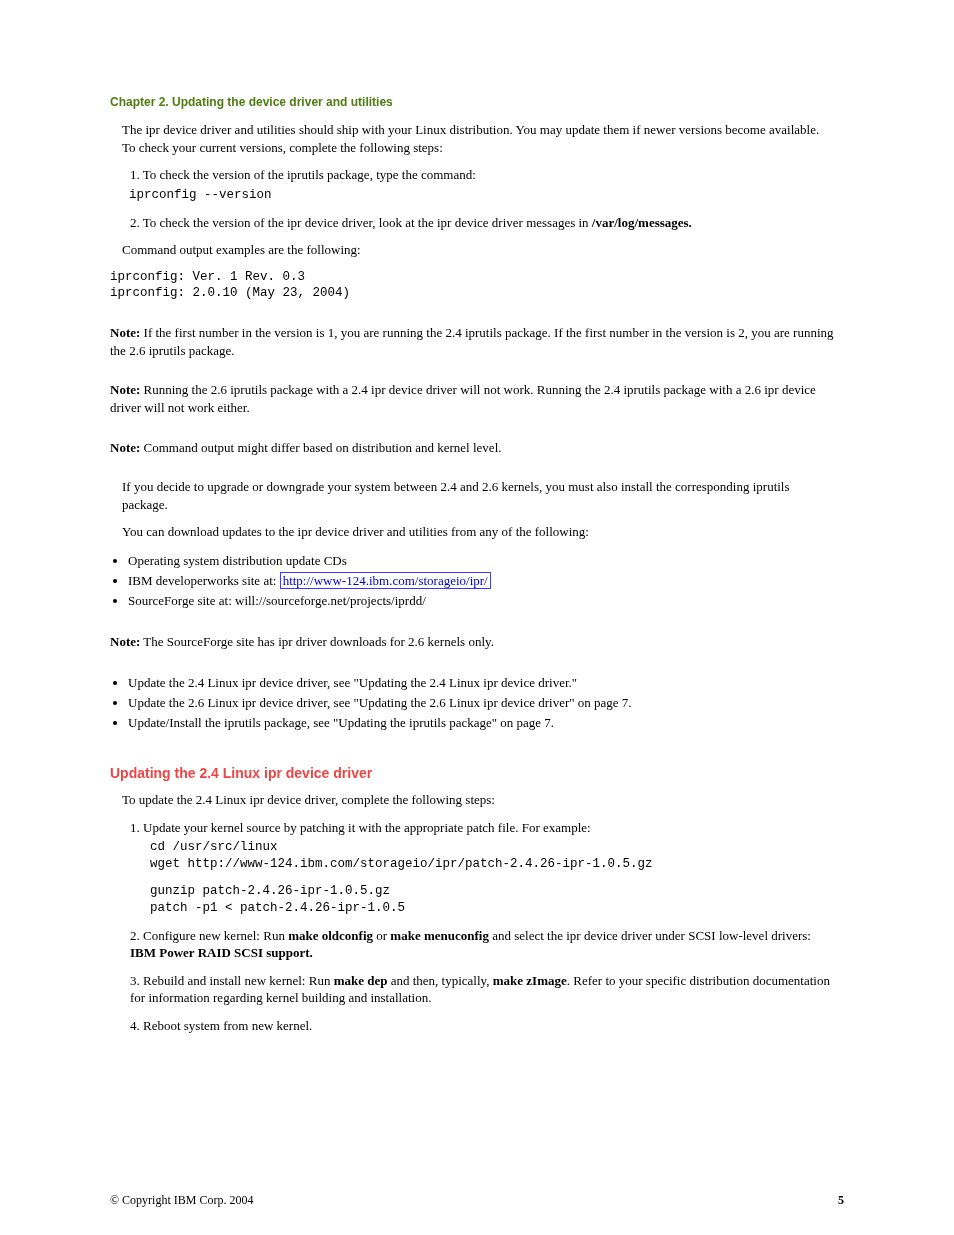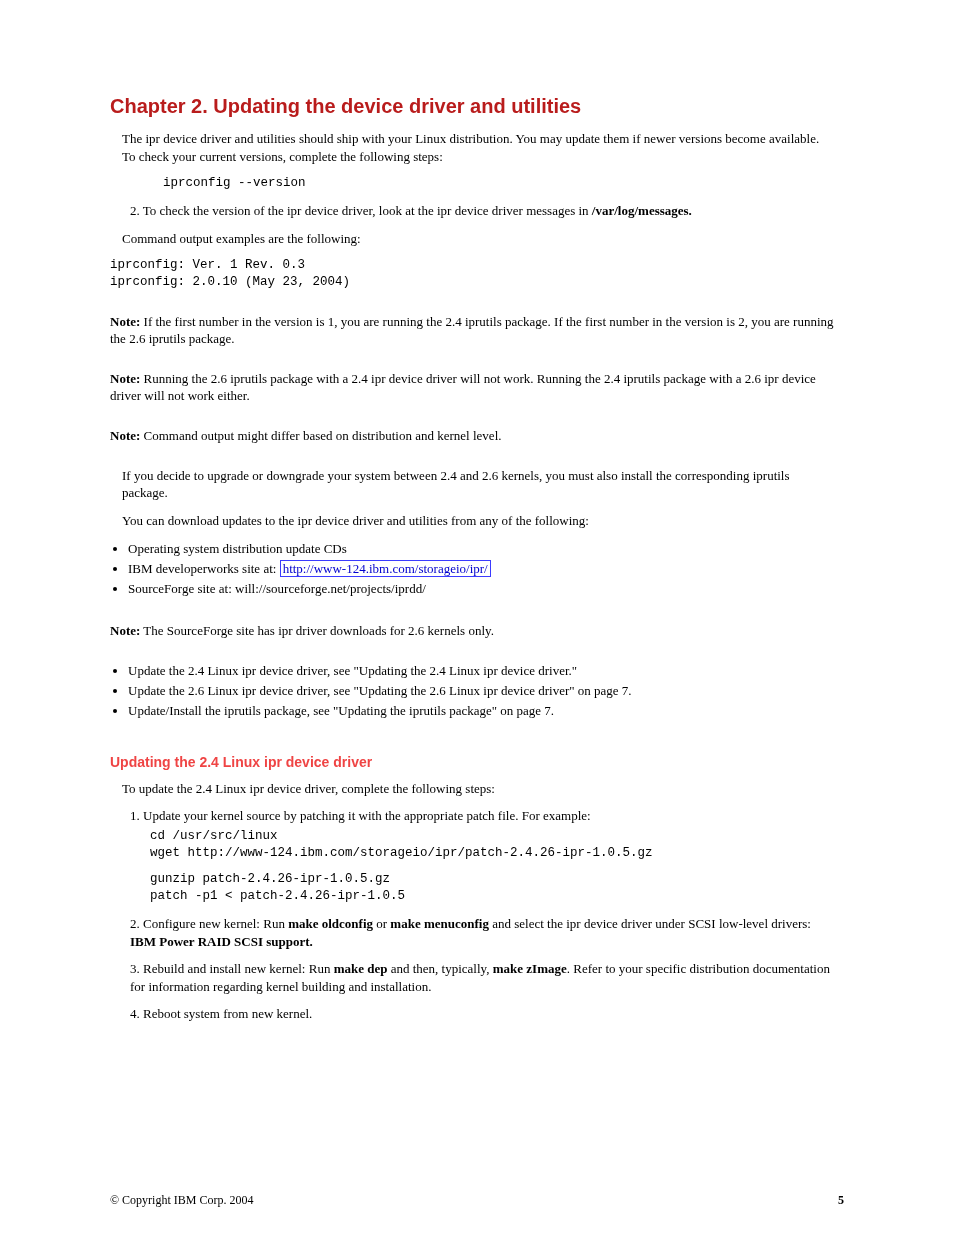--- a/index.html
+++ b/index.html
@@ -12,22 +12,22 @@
     width: 954px;
     height: 1235px;
     position: relative;
   }
   .page {
     padding: 95px 110px 60px 110px;
   }
   .section-title {
     font-family: Arial, Helvetica, sans-serif;
     font-weight: bold;
-    font-size: 20px;
-    color: #b91c1c;
+    font-size: 12px;
+    color: #4d7c0f;
     margin: 0 0 12px 0;
   }
   .sub-title {
     font-family: Arial, Helvetica, sans-serif;
     font-weight: bold;
     font-size: 14px;
     color: #ef4444;
     margin: 32px 0 10px 0;
   }
   p {
@@ -93,21 +93,22 @@
 </style>
 </head>
 <body>
 
 <div class="page">
 
   <div class="section-title">Chapter 2. Updating the device driver and utilities</div>
 
   <p>The ipr device driver and utilities should ship with your Linux distribution. You may update them if newer versions become available. To check your current versions, complete the following steps:</p>
 
-  <div class="code" style="margin-left:53px">iprconfig --version</div>
+  <p class="indent-step" style="margin-bottom:2px">1.  To check the version of the iprutils package, type the command:</p>
+  <div class="code" style="margin-left:19px">iprconfig --version</div>
 
   <p class="indent-step">
     <span>2.  To check the version of the ipr device driver, look at the ipr device driver messages in </span><span class="bold">/var/log/messages.</span>
   </p>
 
   <p>Command output examples are the following:</p>
   <div class="code-block">iprconfig: Ver. 1 Rev. 0.3
 iprconfig: 2.0.10 (May 23, 2004)</div>
 
   <p class="note">

